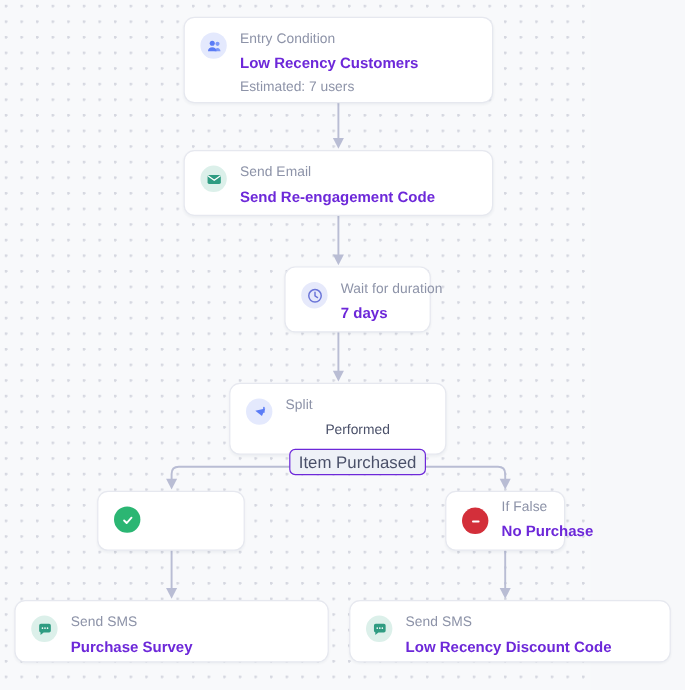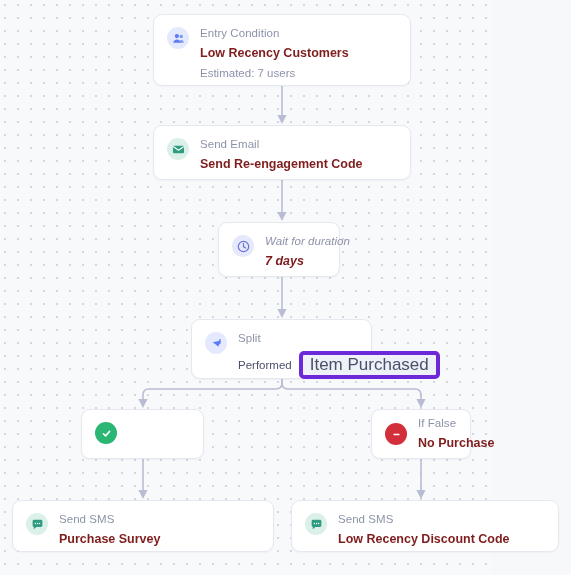--- a/index.html
+++ b/index.html
@@ -86,61 +86,62 @@
   .node-kind {
     font-size: 11.5px;
     line-height: 15px;
     color: #8d93a8;
     letter-spacing: 0.05px;
     white-space: nowrap;
   }
   .node-title {
     font-size: 12.5px;
     line-height: 18px;
-    color: #7f1d1d;
+    color: #6d28d9;
     font-weight: bold;
     margin-top: 3px;
     white-space: nowrap;
   }
   .node-sub {
     font-size: 11.5px;
     line-height: 16px;
     color: #8d93a8;
     margin-top: 3px;
     white-space: nowrap;
   }
 
   
   .split-row {
     display: flex;
     align-items: center;
     margin-top: 5px;
     gap: 7px;
+    flex-direction: column;
   }
   .split-verb {
     font-size: 11.5px;
     line-height: 16px;
     color: #4a5069;
     white-space: nowrap;
   }
   .chip {
-    font-size: 17px;
+    font-size: 14px;
     line-height: 16px;
     color: #4a5069;
     background: #eef1f7;
-    border: 4px solid #6d28d9;
+    border: 1px solid #6d28d9;
     border-radius: 5px;
     padding: 2px 7px;
     white-space: nowrap;
   }
 
   
   #node-entry  { left: 153px; top: 14px;  width: 258px; height: 72px; }
   #node-email  { left: 153px; top: 125px; width: 258px; height: 55px; }
-  #node-wait   { left: 218px; top: 222px; width: 122px; height: 55px; font-style: italic; }
+  #node-wait   { left: 237px; top: 222px; width: 122px; height: 55px; }
   #node-split  { left: 191px; top: 319px; width: 181px; height: 60px; }
   #node-true   { left: 81px;  top: 409px; width: 123px; height: 50px; }
   #node-false  { left: 371px; top: 409px; width: 100px; height: 50px; align-items: center; }
   #node-sms-l  { left: 12px;  top: 500px; width: 262px; height: 52px; }
   #node-sms-r  { left: 291px; top: 500px; width: 268px; height: 52px; }
 </style>
 </head>
 <body>
 
 <div id="canvas">

